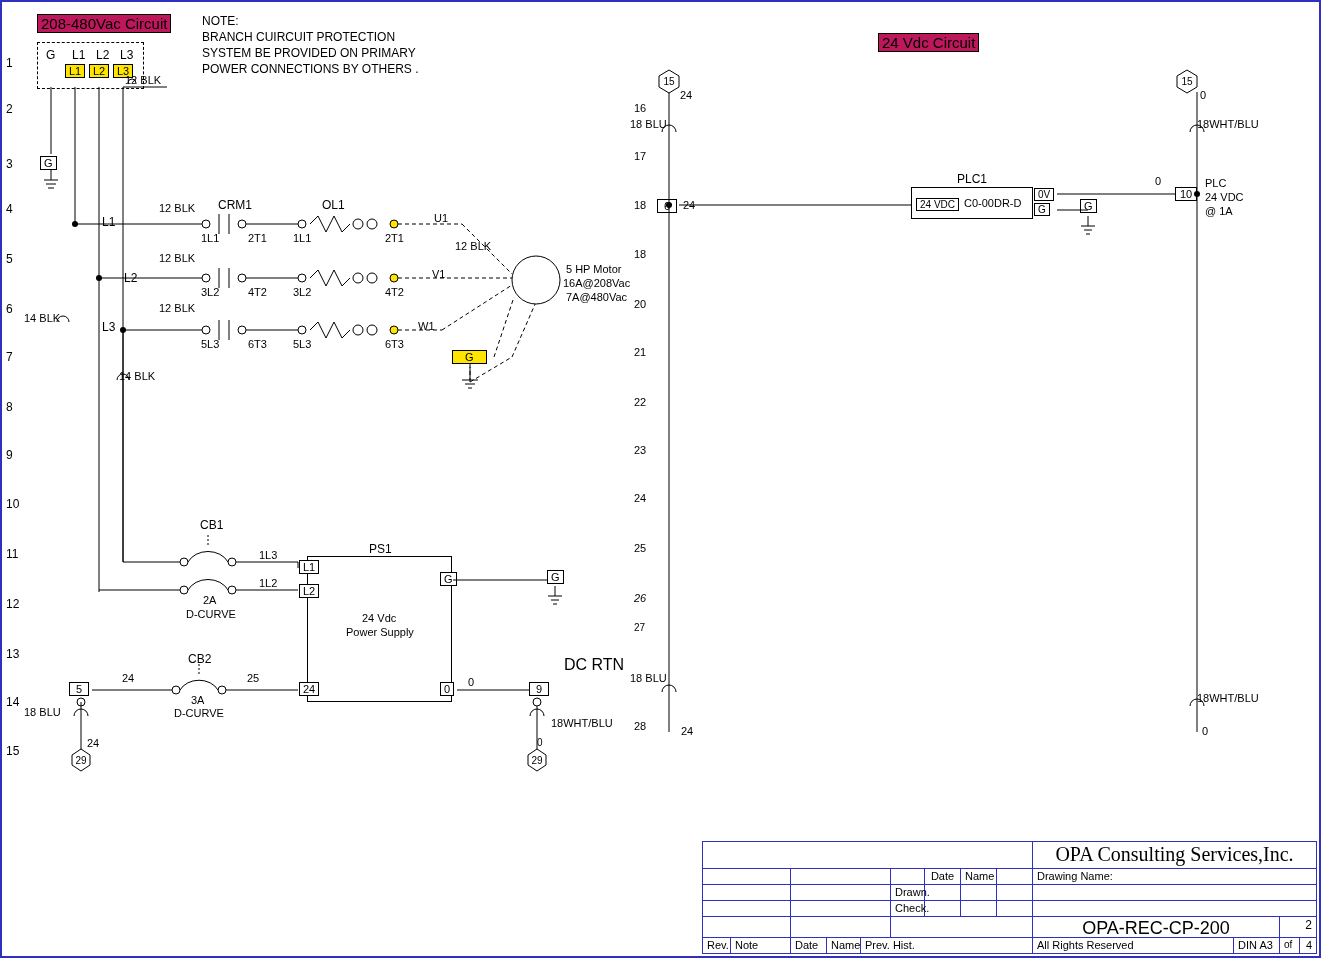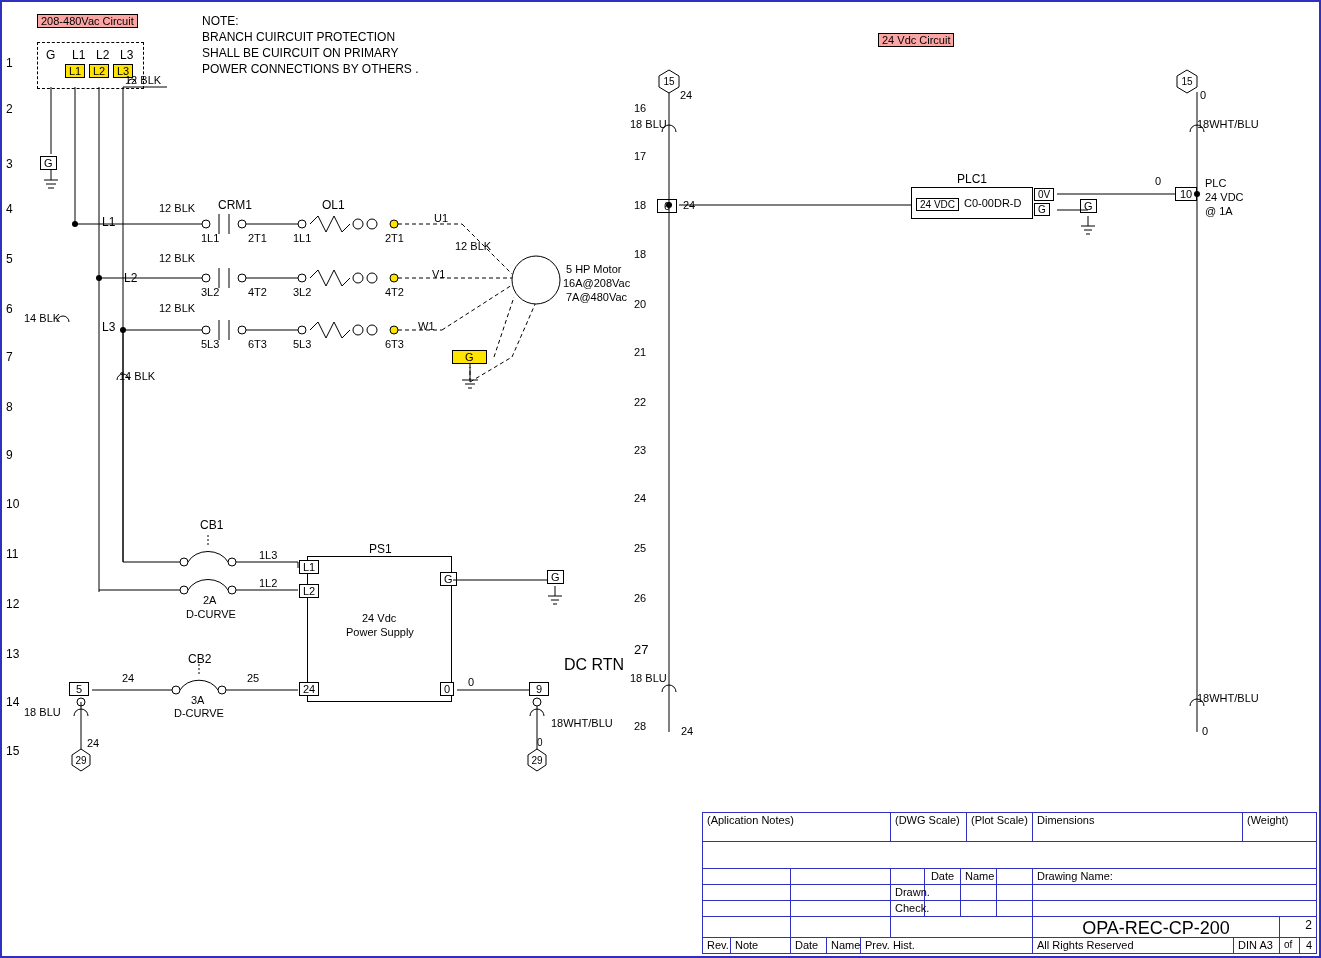--- a/index.html
+++ b/index.html
@@ -9,21 +9,21 @@
   .rownum { position:absolute; left:4px; font-size:12px; width:20px; }
   .tinybox { border:1px solid #000; background:#fff; padding:0 3px; font-size:11px; display:inline-block; text-align:center; }
   .yellowbox { border:1px solid #000; background:#ffe400; padding:0 3px; font-size:11px; display:inline-block; text-align:center; width:12px;}
   .dashed-box { border:1px dashed #000; }
   .titleblock { position:absolute; right:2px; bottom:2px; width:613px; border:1px solid #3030c0; font-size:11px; }
   .tbrow { display:flex; border-bottom:1px solid #3030c0; }
   .tbcell { border-right:1px solid #3030c0; padding:1px 4px; box-sizing:border-box; }
   .tbcell:last-child { border-right:none; }
   .company { font-family: "Times New Roman", serif; font-size:20px; text-align:center; }
   svg { position:absolute; top:0; left:0; }
-  .circ-label-box { border:1px solid #000; padding:0 3px; font-size:11px; background:#fca5a5;}
+  .circ-label-box { border:1px solid #000; padding:0 3px; font-size:15px; background:#be185d;}
 </style>
 </head>
 <body>
 
 <div class="sheet">
 
   <div class="rownum" style="top:54px">1</div>
   <div class="rownum" style="top:100px">2</div>
   <div class="rownum" style="top:155px">3</div>
   <div class="rownum" style="top:200px">4</div>
@@ -37,21 +37,21 @@
   <div class="rownum" style="top:595px">12</div>
   <div class="rownum" style="top:645px">13</div>
   <div class="rownum" style="top:693px">14</div>
   <div class="rownum" style="top:742px">15</div>
 
   <div class="abs circ-label-box" style="left:35px; top:12px;">208-480Vac Circuit</div>
   <div class="abs circ-label-box" style="left:876px; top:31px;">24 Vdc Circuit</div>
 
   <div class="txt" style="left:200px; top:12px;">NOTE:</div>
   <div class="txt" style="left:200px; top:28px;">BRANCH CUIRCUIT PROTECTION</div>
-  <div class="txt" style="left:200px; top:44px;">SHALL BE CUIRCUIT ON  PRIMARY</div>
+  <div class="txt" style="left:200px; top:44px;">SYSTEM BE PROVIDED ON  PRIMARY</div>
   <div class="txt" style="left:200px; top:60px;">POWER CONNECTIONS BY OTHERS .</div>
 
   <div class="abs dashed-box" style="left:35px; top:40px; width:105px; height:45px;"></div>
   <div class="txt" style="left:44px; top:46px;">G</div>
   <div class="txt" style="left:70px; top:46px;">L1</div>
   <div class="txt" style="left:94px; top:46px;">L2</div>
   <div class="txt" style="left:118px; top:46px;">L3</div>
   <div class="abs yellowbox" style="left:63px; top:62px;">L1</div>
   <div class="abs yellowbox" style="left:87px; top:62px;">L2</div>
   <div class="abs yellowbox" style="left:111px; top:62px;">L3</div>
@@ -134,22 +134,22 @@
   <div class="txt" style="left:632px; top:100px; font-size:11px;">16</div>
   <div class="txt" style="left:632px; top:148px; font-size:11px;">17</div>
   <div class="txt" style="left:632px; top:197px; font-size:11px;">18</div>
   <div class="txt" style="left:632px; top:246px; font-size:11px;">18</div>
   <div class="txt" style="left:632px; top:296px; font-size:11px;">20</div>
   <div class="txt" style="left:632px; top:344px; font-size:11px;">21</div>
   <div class="txt" style="left:632px; top:394px; font-size:11px;">22</div>
   <div class="txt" style="left:632px; top:442px; font-size:11px;">23</div>
   <div class="txt" style="left:632px; top:490px; font-size:11px;">24</div>
   <div class="txt" style="left:632px; top:540px; font-size:11px;">25</div>
-  <div class="txt" style="left:632px; top:590px; font-size:11px;">26</div>
-  <div class="txt" style="left:632px; top:640px; font-size:13px;">27</div>
+  <div class="txt" style="left:632px; top:590px; font-size:11px;font-style:italic;">26</div>
+  <div class="txt" style="left:632px; top:620px; font-size:10px;">27</div>
   <div class="txt" style="left:632px; top:718px; font-size:11px;">28</div>
 
   <div class="txt" style="left:678px; top:87px; font-size:11px;">24</div>
   <div class="txt" style="left:1198px; top:87px; font-size:11px;">0</div>
   <div class="txt" style="left:628px; top:116px; font-size:11px;">18 BLU</div>
   <div class="txt" style="left:1195px; top:116px; font-size:11px;">18WHT/BLU</div>
 
   <div class="abs tinybox" style="left:655px; top:197px; width:12px;">6</div>
   <div class="txt" style="left:681px; top:197px; font-size:11px;">24</div>
   <div class="abs tinybox" style="left:1173px; top:185px; width:14px;">10</div>
@@ -315,29 +315,23 @@
     <line x1="1086" y1="214" x2="1086" y2="224" stroke="#000"></line>
     <line x1="1079" y1="224" x2="1093" y2="224" stroke="#000"></line>
       <line x1="1082" y1="228" x2="1090" y2="228" stroke="#000"></line>
       <line x1="1084" y1="232" x2="1088" y2="232" stroke="#000"></line>
 
     <circle cx="667" cy="203" r="3" fill="#000"></circle>
     <circle cx="1195" cy="192" r="3" fill="#000"></circle>
   </svg>
 
   <div class="titleblock">
-    <div class="tbrow" style="height:28px;">
-      <div class="tbcell" style="width:188px;">(Aplication Notes)</div>
-      <div class="tbcell" style="width:76px;">(DWG Scale)</div>
-      <div class="tbcell" style="width:66px;">(Plot Scale)</div>
-      <div class="tbcell" style="width:210px;">Dimensions</div>
-      <div class="tbcell" style="flex:1;">(Weight)</div>
-    </div>
     <div class="tbrow" style="height:26px;">
       <div class="tbcell" style="width:330px;"></div>
+      <div class="tbcell company" style="flex:1;">OPA Consulting Services,Inc.</div>
     </div>
     <div class="tbrow" style="height:15px;">
       <div class="tbcell" style="width:88px;"></div>
       <div class="tbcell" style="width:100px;"></div>
       <div class="tbcell" style="width:34px;"></div>
       <div class="tbcell" style="width:36px; text-align:center;">Date</div>
       <div class="tbcell" style="width:36px; text-align:center;">Name</div>
       <div class="tbcell" style="width:36px;"></div>
       <div class="tbcell" style="flex:1; border-right:none;">Drawing Name:</div>
     </div>

